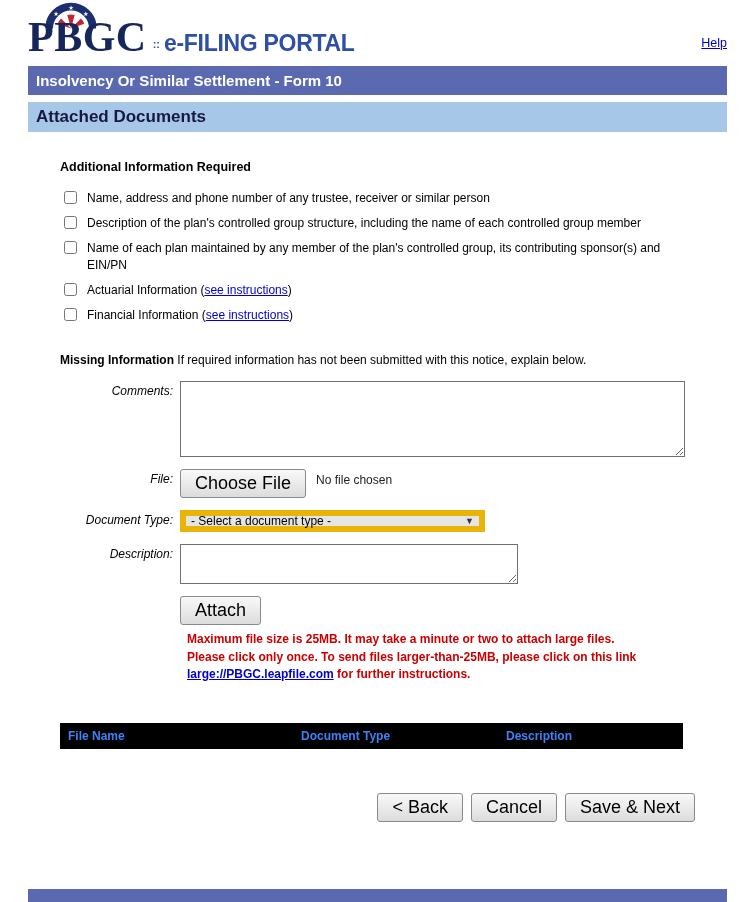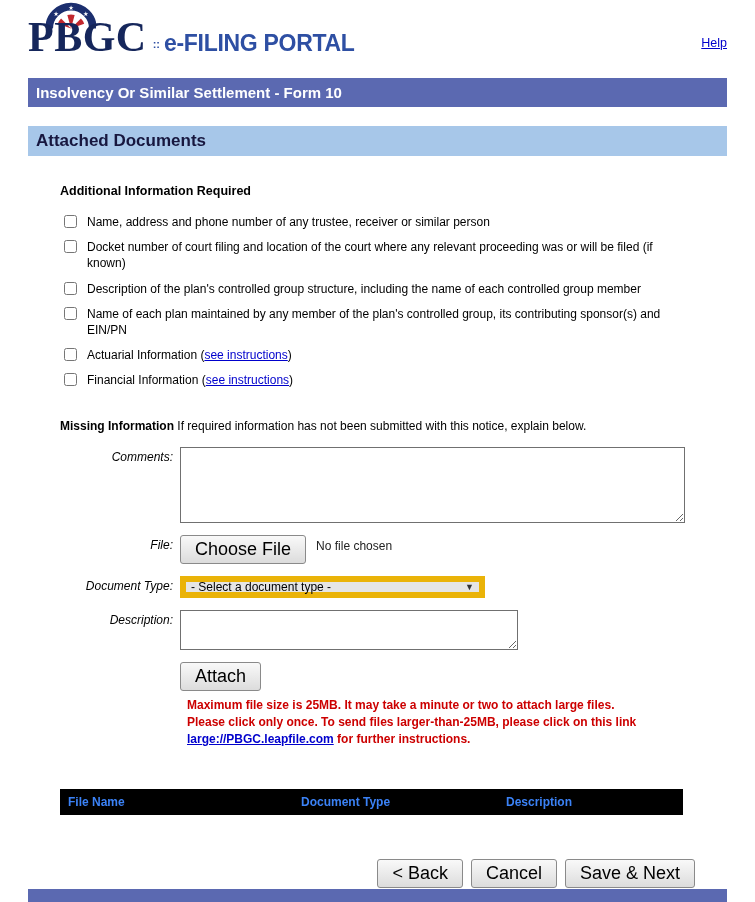--- a/index.html
+++ b/index.html
@@ -24,21 +24,21 @@
   .sep { color: #2e4fa3; font-size: 11px; font-weight: bold; margin: 0 4px 0 6px; position: relative; top: -3px; }
   .portal { color: #2e4fa3; font-weight: 700; font-size: 23px; letter-spacing: -0.3px; }
   .emblem { position: absolute; left: 46px; top: 1px; }
   .help-link {
     position: absolute; right: 28px; top: 36px;
     color: #0000cc; text-decoration: underline; font-size: 12.5px; cursor: pointer;
   }
 
   
   .title-bar {
-    margin: 12px 28px; background: #5b69b1; color: #fff;
+    margin: 0 28px; background: #5b69b1; color: #fff;
     font-size: 15px; font-weight: bold; padding: 6px 8px; flex: 0 0 auto;
   }
   .section-bar {
     margin: 7px 28px 0; background: #a7c7e9; color: #17173f;
     font-weight: bold; font-size: 17px; padding: 5px 8px; flex: 0 0 auto;
   }
 
   
   .content { margin: 0 28px; padding: 28px 32px 0; flex: 0 0 auto; }
   .ai-heading { font-weight: bold; font-size: 12.5px; margin-bottom: 16px; }
@@ -124,24 +124,20 @@
 
   <div class="content">
 
     <div class="ai-heading">Additional Information Required</div>
 
     <div class="check-row">
       <input type="checkbox" style="">
       <span class="check-label">Name, address and phone number of any trustee, receiver or similar person</span>
     </div>
 
-    <div class="check-row">
-      <input type="checkbox" style="">
-      <span class="check-label">Docket number of court filing and location of the court where any relevant proceeding was or will be filed (if known)</span>
-    </div>
 
     <div class="check-row">
       <input type="checkbox" style="">
       <span class="check-label">Description of the plan's controlled group structure, including the name of each controlled group member</span>
     </div>
 
     <div class="check-row">
       <input type="checkbox" style="">
       <span class="check-label">Name of each plan maintained by any member of the plan's controlled group, its contributing sponsor(s) and EIN/PN</span>
     </div>

